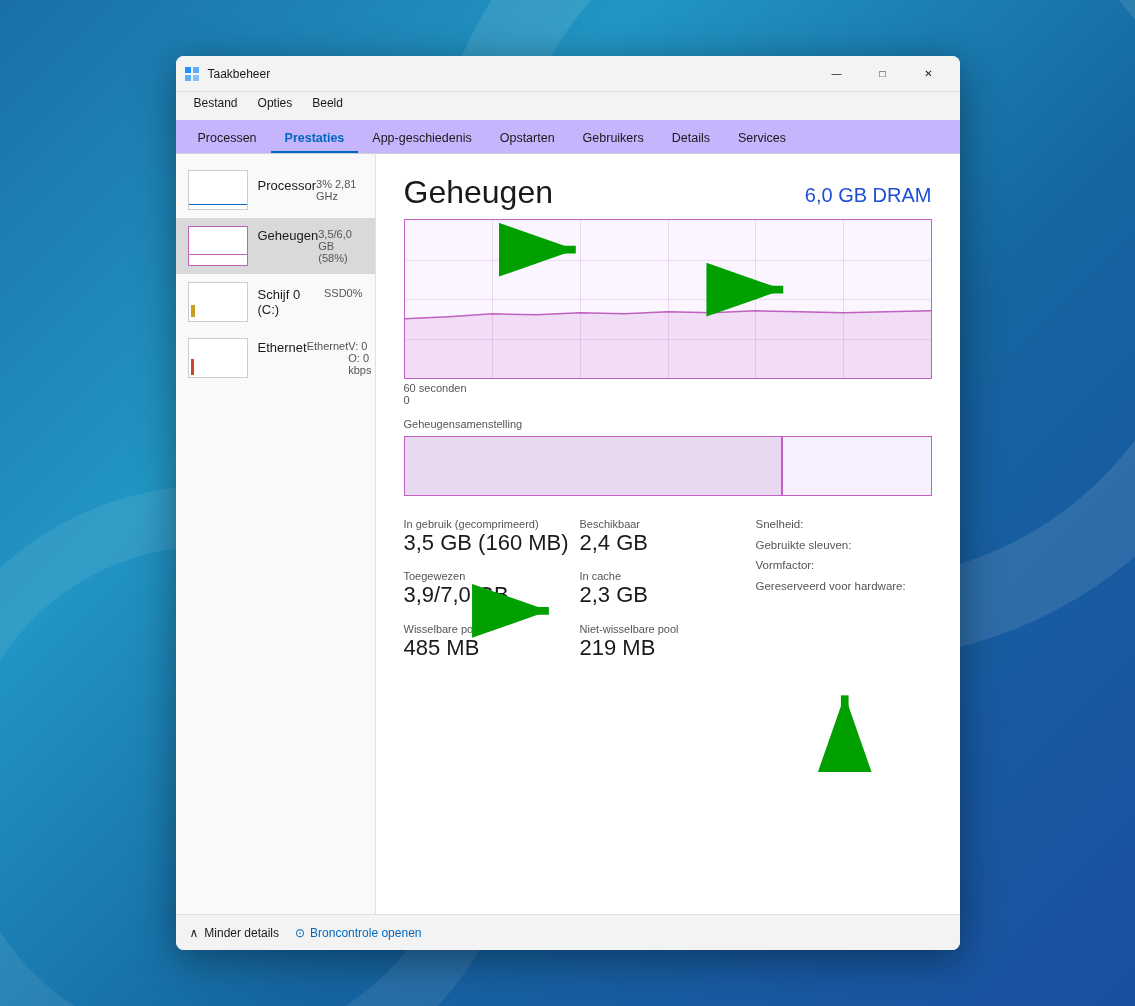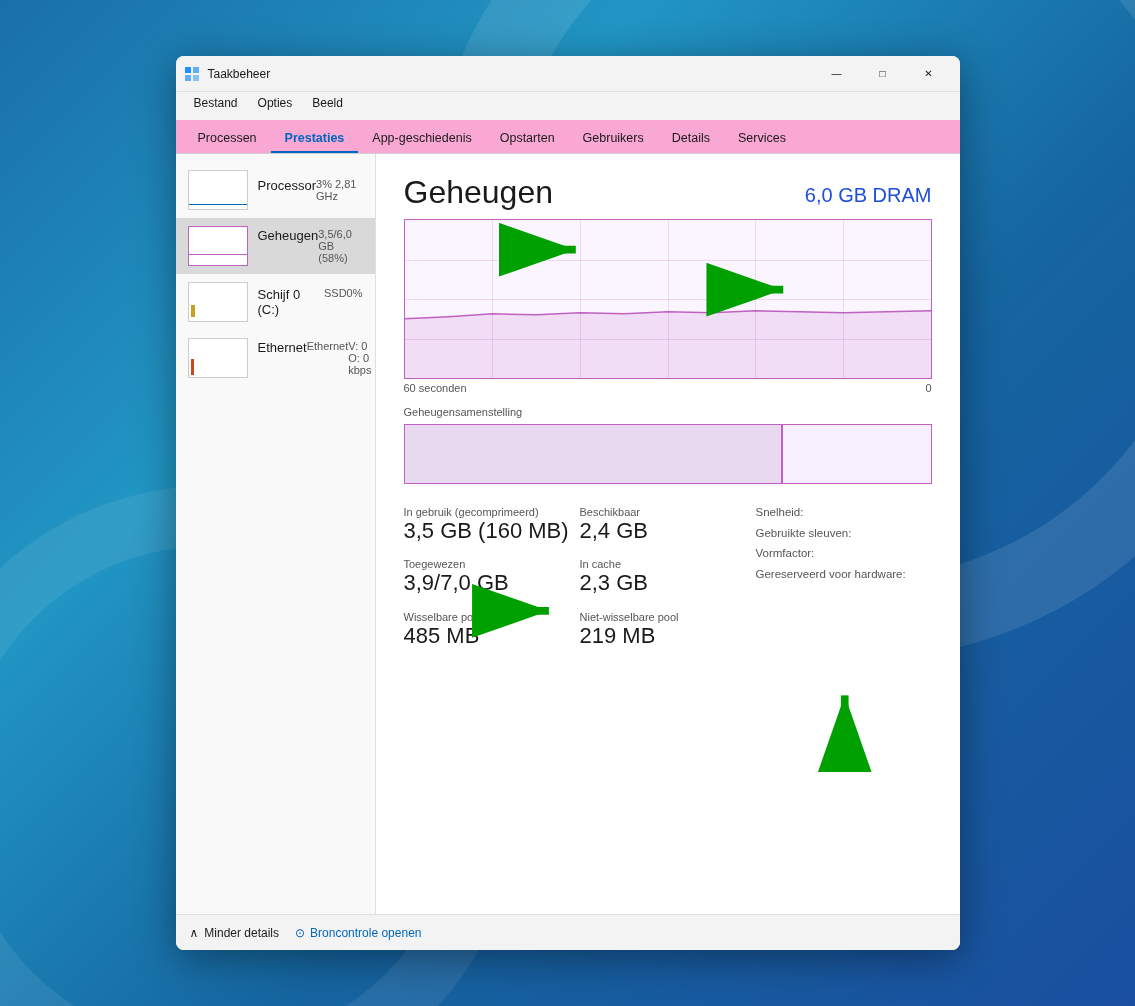--- a/index.html
+++ b/index.html
@@ -103,21 +103,21 @@
       font-size: 12px;
       cursor: pointer;
       color: #1a1a1a;
       border-radius: 4px;
     }
 
     
     .tabbar {
       display: flex;
       align-items: flex-end;
-      background: #f9a8d4;
+      background: #c4b5fd;
       padding: 0 8px;
       border-bottom: 1px solid #d0d0d0;
       height: 34px;
     }
     .tab {
       padding: 6px 14px;
       font-size: 12.5px;
       cursor: pointer;
       color: #1a1a1a;
       border-bottom: 2px solid transparent;
@@ -291,20 +291,21 @@
       width: 1px;
       background: rgba(192,96,192,0.2);
     }
 
     .chart-time-row {
       display: flex;
       justify-content: space-between;
       font-size: 11px;
       color: #555;
       margin-top: 3px;
+      flex-direction: column;
     }
 
     
     .composition-label {
       font-size: 11px;
       color: #555;
       margin-top: 12px;
       margin-bottom: 6px;
     }
     .composition-bar {

